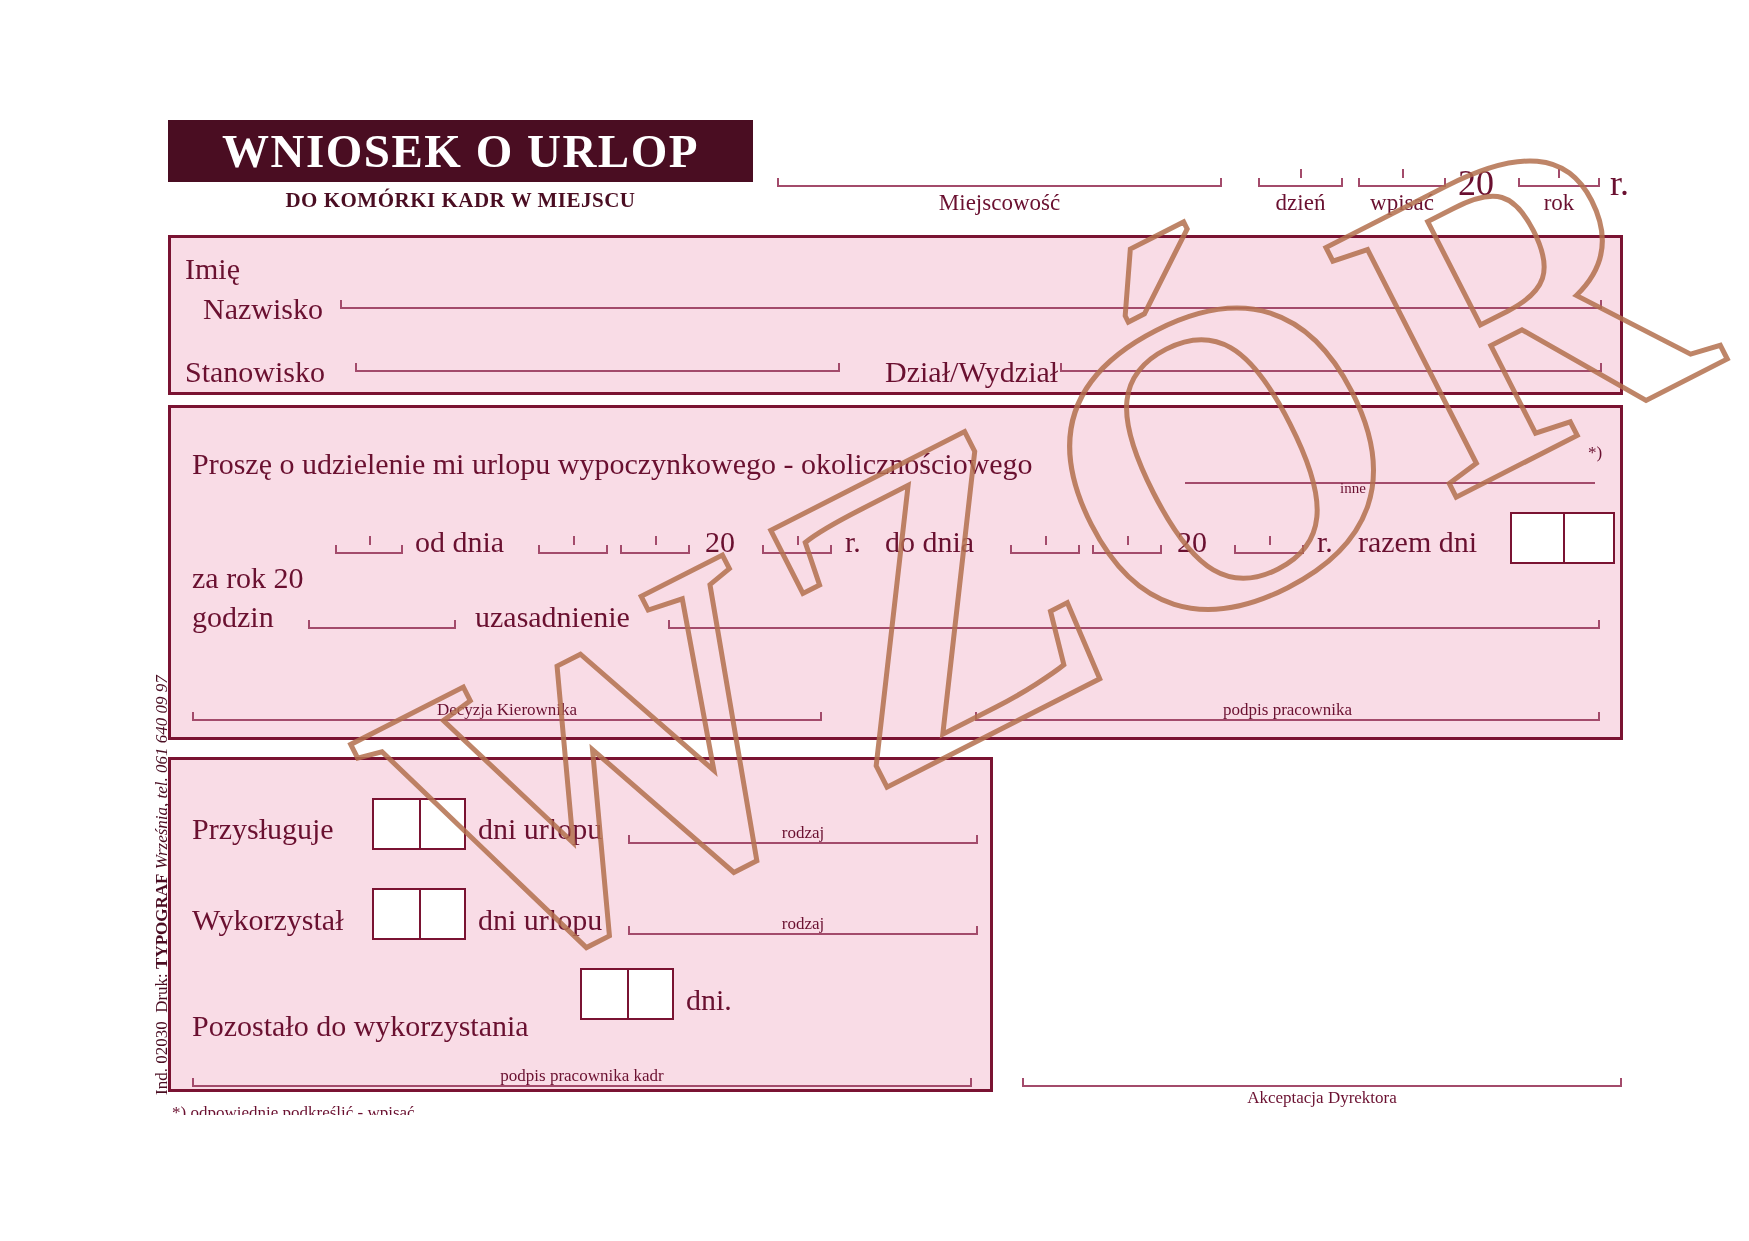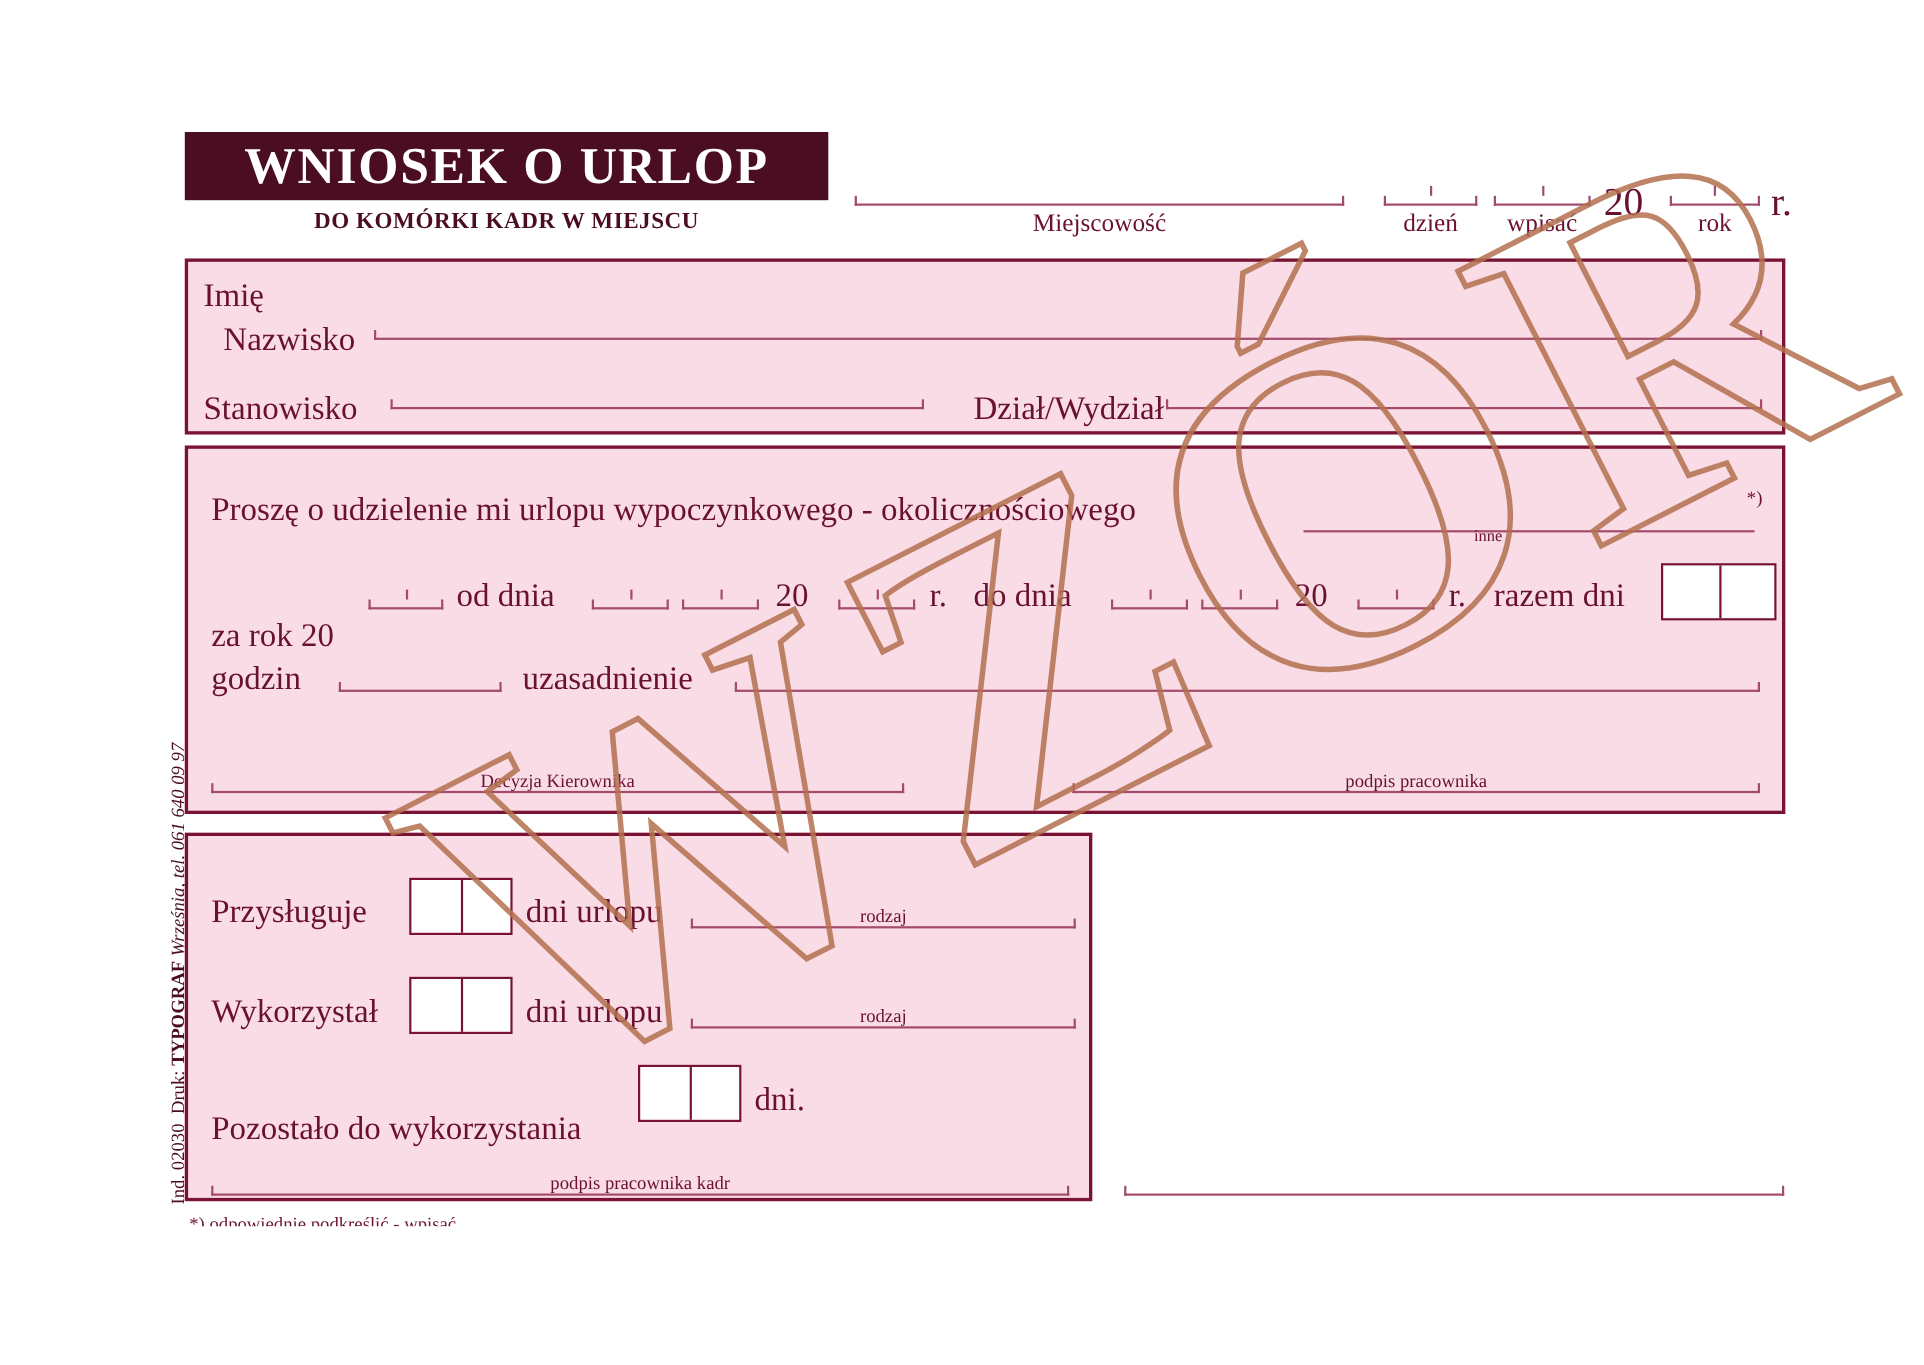--- a/index.html
+++ b/index.html
@@ -245,20 +245,21 @@
   <div class="text t28" style="left:192px; top:1009px;text-align:right;">Pozostało do wykorzystania</div>
   <div class="cellbox" style="left:580px; top:968px; width:94px; height:52px;">
     <div class="divider"></div>
   </div>
   <div class="text t28" style="left:686px; top:983px;">dni.</div>
 
   <div class="bracket" style="left:192px; top:1078px; width:780px;"></div>
   <div class="text t17" style="left:192px; top:1066px; width:780px; text-align:center;">podpis pracownika kadr</div>
 
   <div class="bracket" style="left:1022px; top:1078px; width:600px;"></div>
+  <div class="text t17" style="left:1022px; top:1088px; width:600px; text-align:center;">Akceptacja Dyrektora</div>
 
   <div class="text t17" style="left:172px; top:1103px;">*) odpowiednie podkreślić - wpisać</div>
 
   <div class="side-text" style="left:152px; top:1095px;">
     <span>Ind. 02030</span>&nbsp;&nbsp;<span>Druk:</span>&nbsp;<b>TYPOGRAF</b>&nbsp;<i>Września, tel. 061 640 09 97</i>
   </div>
 
   <div class="wzor">WZÓR</div>
 
 </div>

